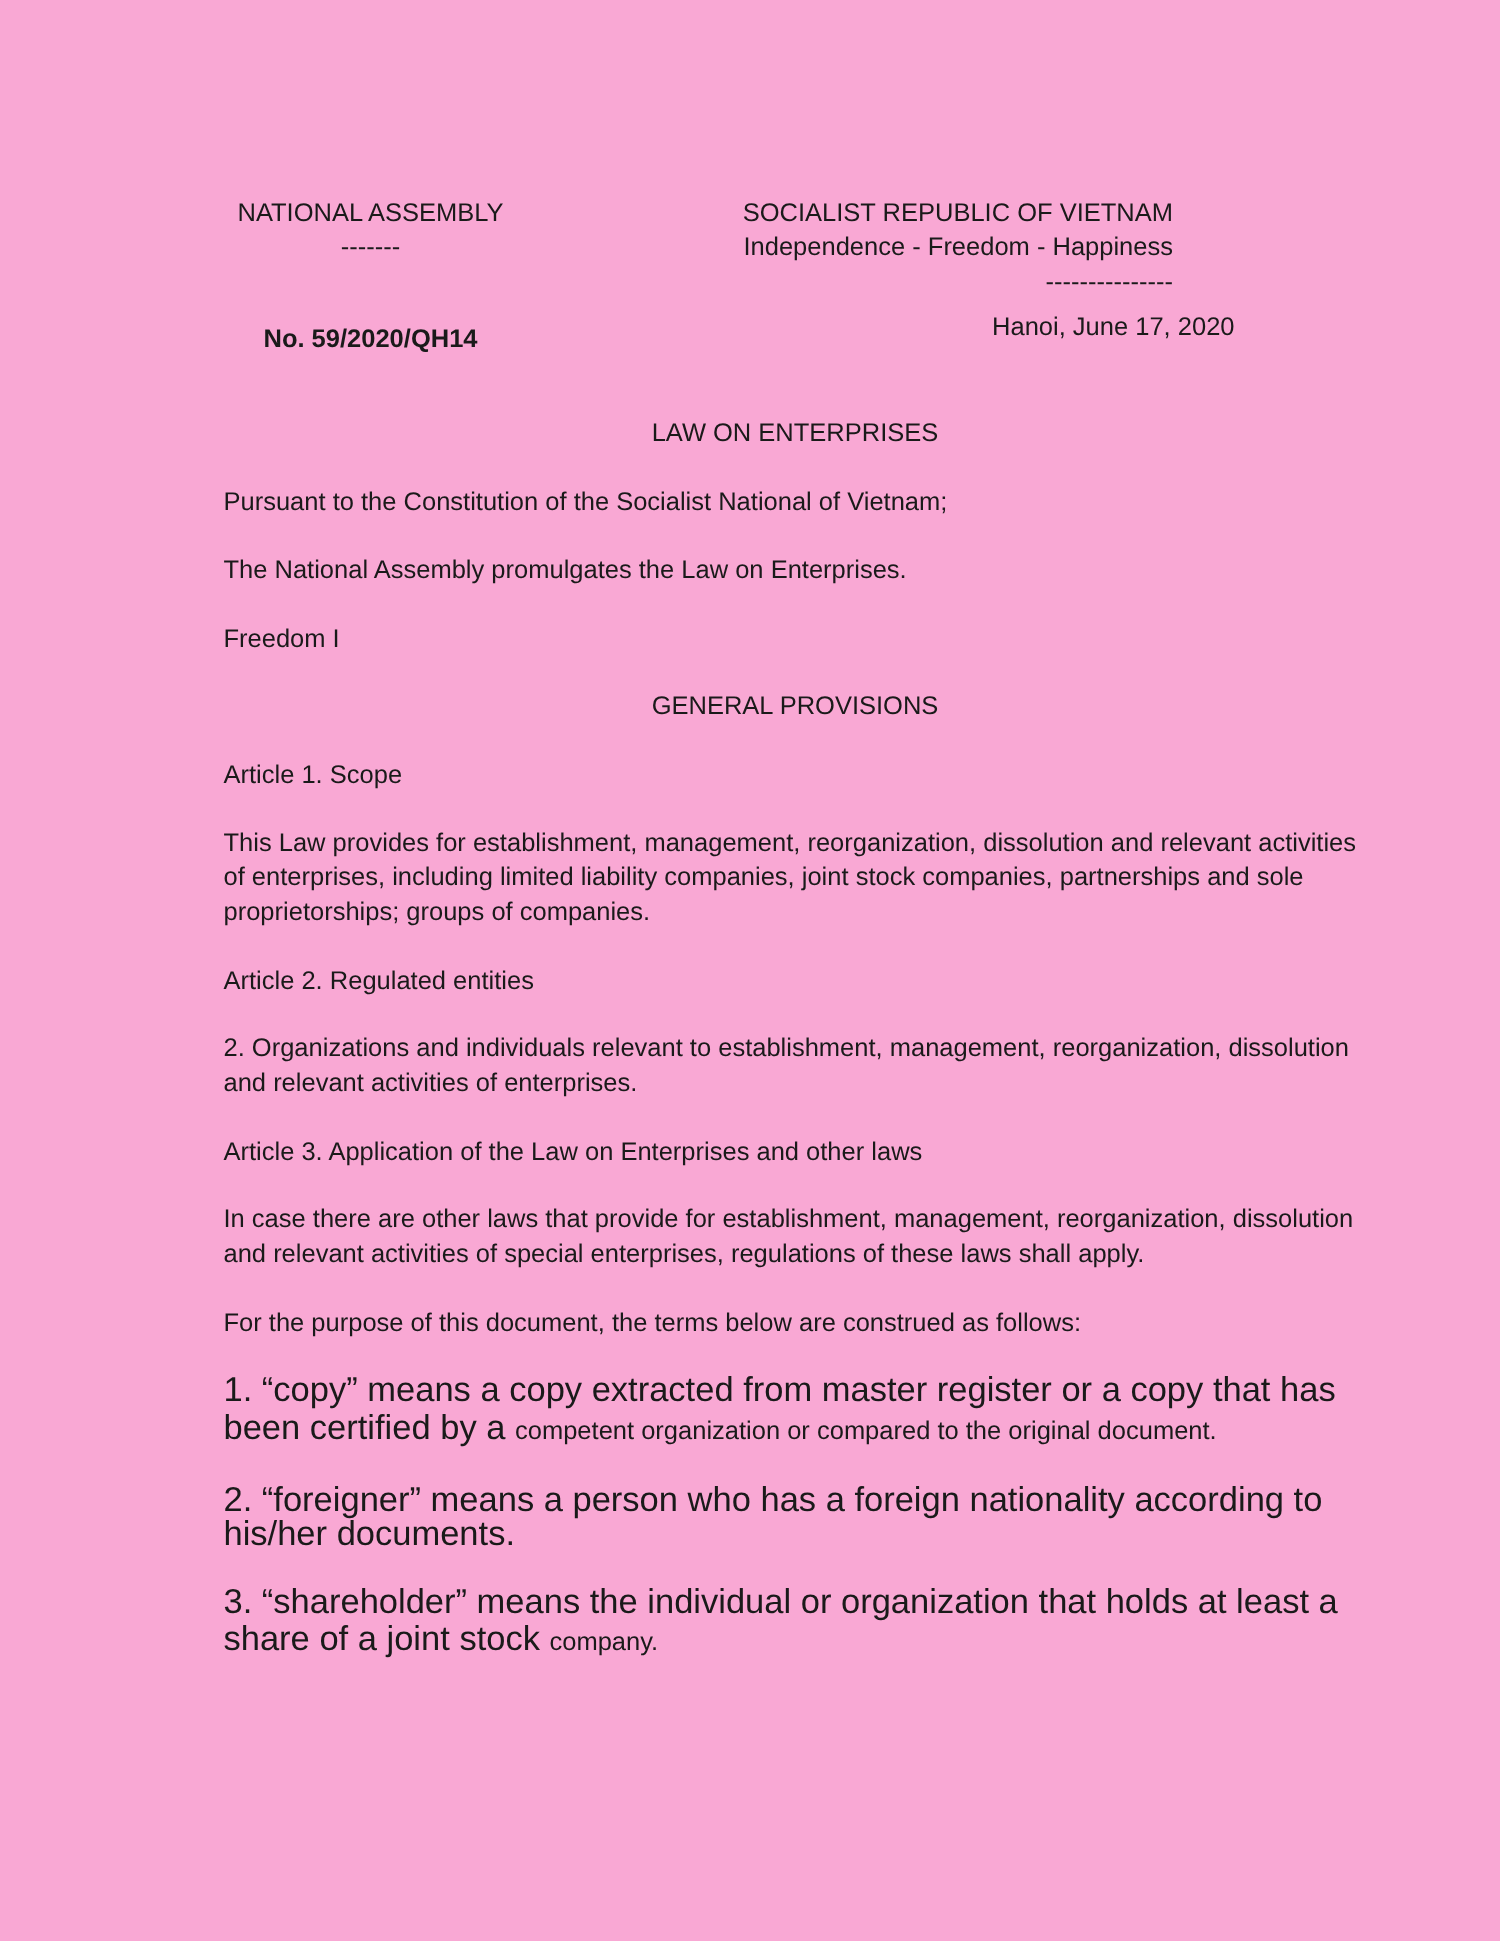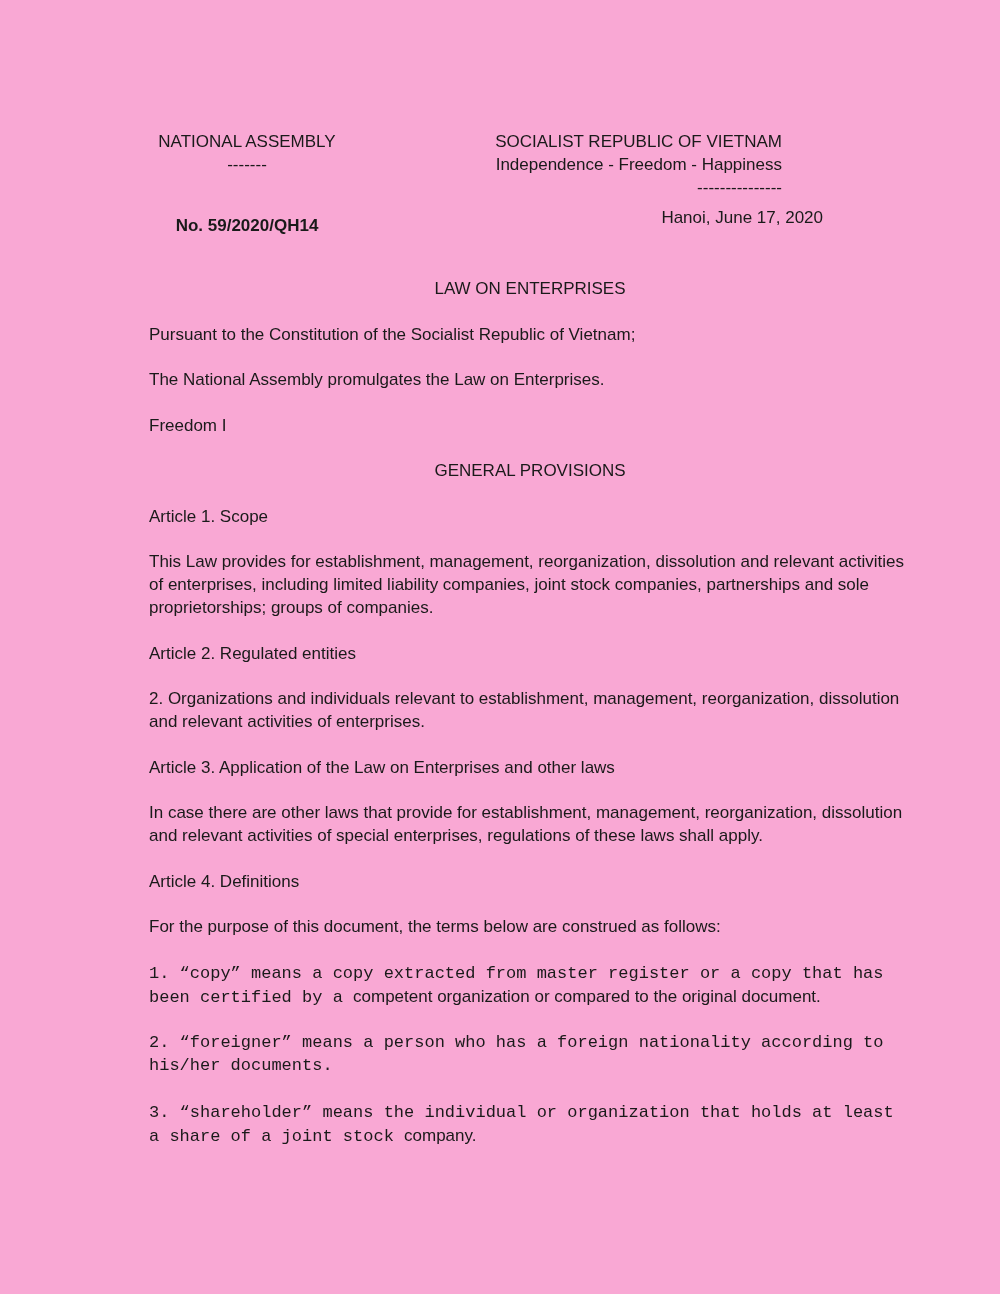--- a/index.html
+++ b/index.html
@@ -60,22 +60,22 @@
     width: 762px;
     margin-left: 32px;
   }
   .main p {
     margin: 0 0 22.5px 0;
   }
   .center {
     text-align: center;
   }
   .serif {
-    font-family: Liberation Mono, monospace;
-    font-size: 17px;
+    font-family: Liberation Sans, sans-serif;
+    font-size: 23px;
   }
 </style>
 </head>
 <body>
 
 <div class="page">
 
   <div class="header">
     <div class="h-left">
       <div>NATIONAL ASSEMBLY</div>
@@ -85,34 +85,33 @@
     <div class="h-right">
       <div>SOCIALIST REPUBLIC OF VIETNAM</div>
       <div>Independence - Freedom - Happiness</div>
       <div>---------------</div>
     </div>
     <div class="h-date">Hanoi, June 17, 2020</div>
   </div>
 
   <div class="main">
     <p class="center">LAW ON ENTERPRISES</p>
-    <p>Pursuant to the Constitution of the Socialist Republic of Vietnam;</p>
+    <p>Pursuant to the Constitution of the Socialist National of Vietnam;</p>
     <p>The National Assembly promulgates the Law on Enterprises.</p>
     <p>Freedom I</p>
     <p class="center">GENERAL PROVISIONS</p>
 
     <p>Article 1. Scope</p>
     <p>This Law provides for establishment, management, reorganization, dissolution and relevant activities of enterprises, including limited liability companies, joint stock companies, partnerships and sole proprietorships; groups of companies.</p>
 
     <p>Article 2. Regulated entities</p>
     <p>2. Organizations and individuals relevant to establishment, management, reorganization, dissolution and relevant activities of enterprises.</p>
 
     <p>Article 3. Application of the Law on Enterprises and other laws</p>
     <p>In case there are other laws that provide for establishment, management, reorganization, dissolution and relevant activities of special enterprises, regulations of these laws shall apply.</p>
 
-    <p>Article 4. Definitions</p>
     <p>For the purpose of this document, the terms below are construed as follows:</p>
     <p><span class="serif">1. “copy” means a copy extracted from master register or a copy that has been certified by a </span><span>competent organization or compared to the original document.</span></p>
     <p class="serif">2. “foreigner” means a person who has a foreign nationality according to his/her documents.</p>
     <p><span class="serif">3. “shareholder” means the individual or organization that holds at least a share of a joint stock </span><span>company.</span></p>
   </div>
 
 </div>
 
 </body></html>

